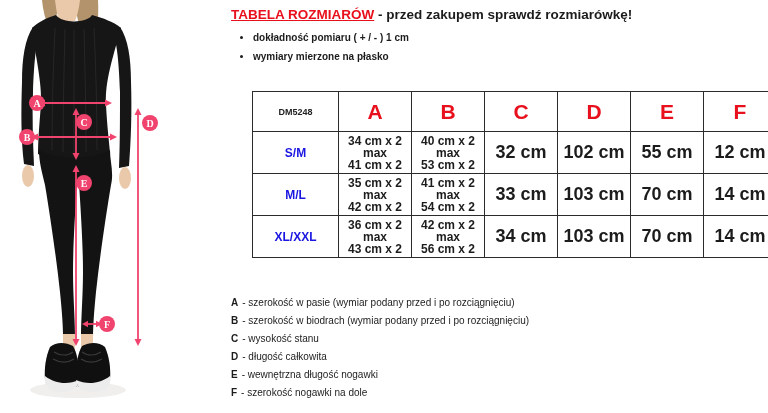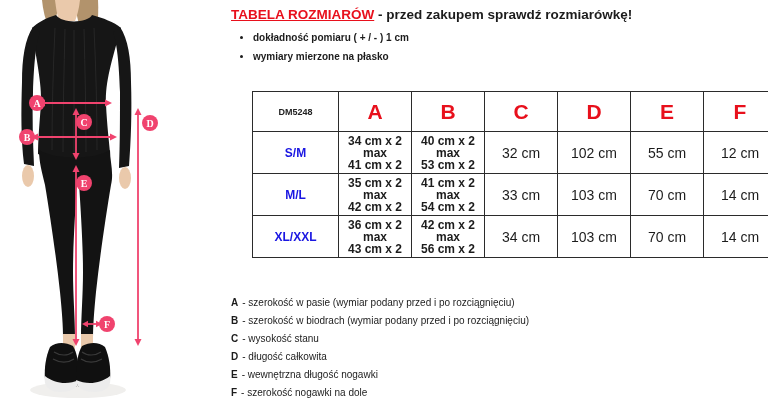--- a/index.html
+++ b/index.html
@@ -40,21 +40,21 @@
   table.sizes th,table.sizes td{
     border:1px solid var(--border_col);
     text-align:center;vertical-align:middle;padding:0;
   }
   tr.head-row{height:40px;}
   tr.data-row{height:42px;}
   .corner{font-size:9px;font-weight:bold;color:#222;}
   .colL{font-size:21px;font-weight:bold;color:var(--accent_red);font-family:"Liberation Sans", sans-serif;}
   .size{font-size:12px;font-weight:bold;color:var(--size_blue);}
   .ab{font-size:12px;font-weight:bold;white-space:pre-line;line-height:12px;}
-  .num{font-size:14px;font-weight:normal;}
+  .num{font-size:18px;font-weight:bold;}
   .legend{margin:36px 0 0 0;}
   .legend-row{font-size:10px;line-height:18px;}
   .legend-row b{margin-right:4px;}
 </style>
 </head>
 <body>
 
 <svg class="figure" viewBox="0 0 190 413" aria-hidden="true">
 
   <ellipse cx="78" cy="390" rx="48" ry="8" fill="#f0efed"></ellipse>

